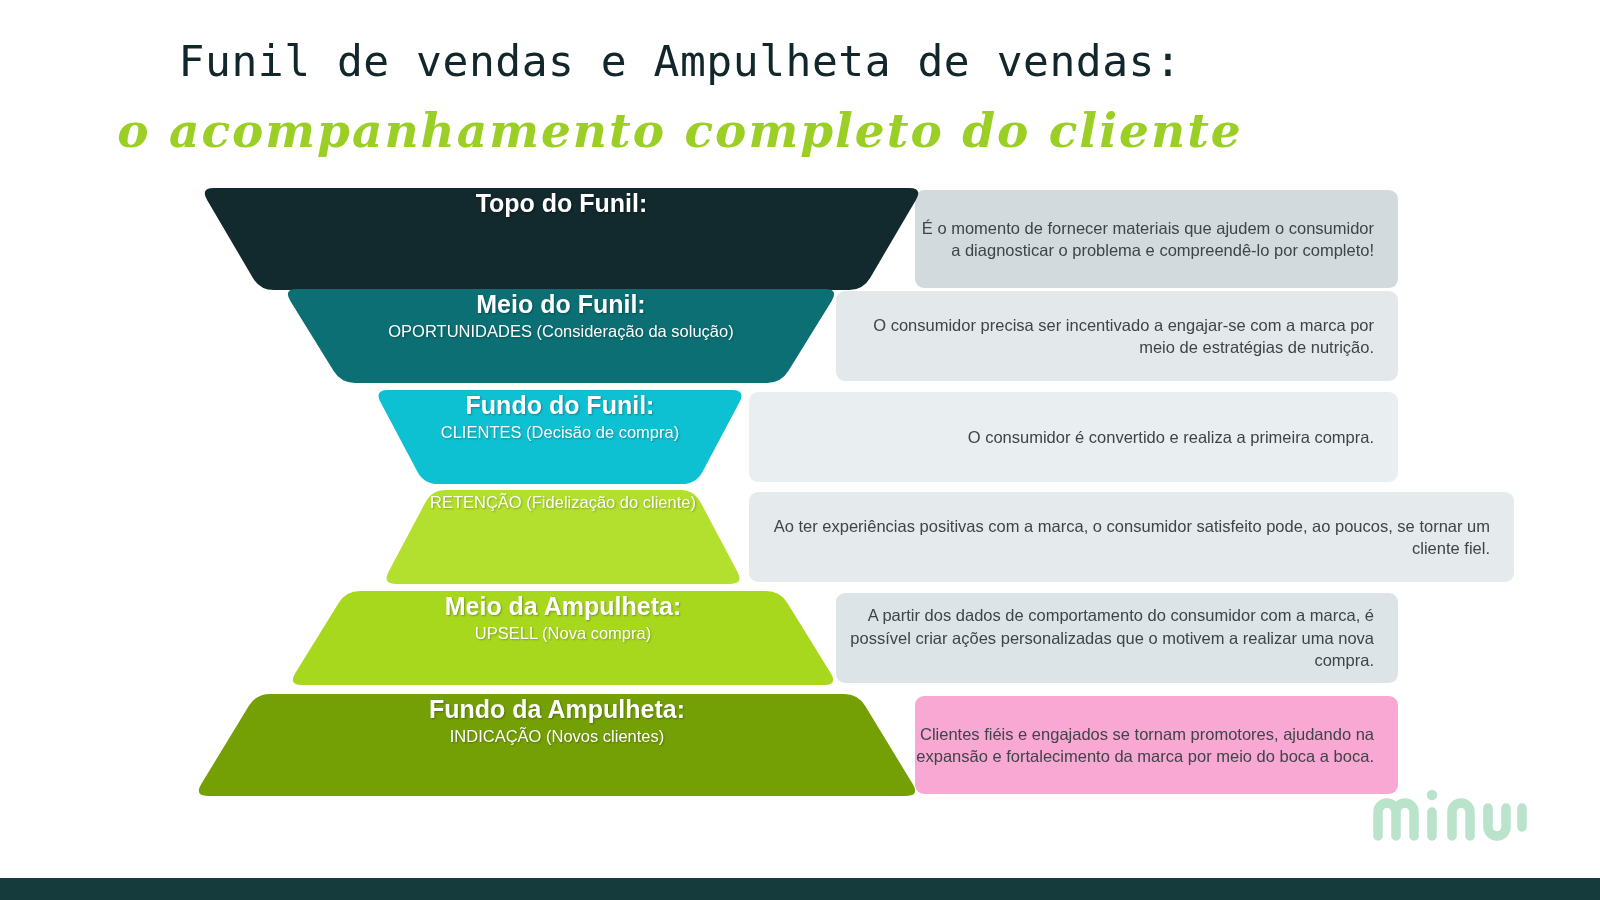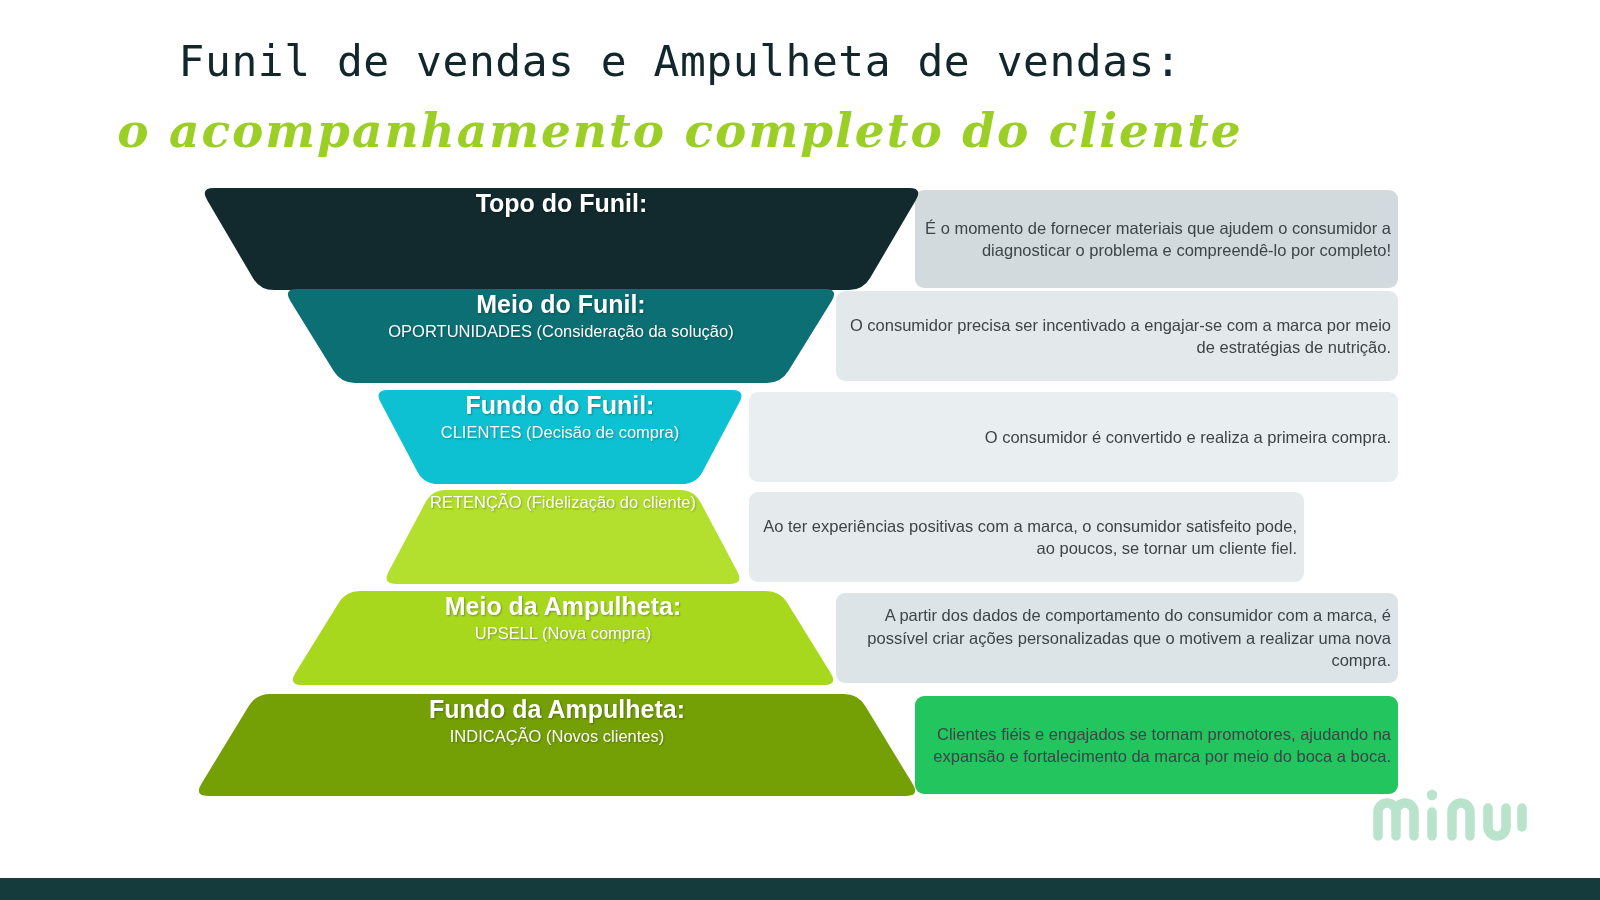--- a/index.html
+++ b/index.html
@@ -68,21 +68,21 @@
     display: flex;
     align-items: center;
     justify-content: flex-end;
   }
   .desc-text {
     display: block;
     text-align: right;
     color: #3e4448;
     font-size: 16.5px;
     line-height: 22.5px;
-    padding-right: 7px;
+    padding-right: 24px;
     font-family: "Liberation Sans", sans-serif;
   }
 
   
   .seg {
     position: absolute;
     display: flex;
     flex-direction: column;
     align-items: center;
     justify-content: flex-start;
@@ -180,21 +180,21 @@
         <svg width="372" height="94" viewBox="0 0 372 94">
           <path d="M6.57,12.36 Q0.00,0.00 14.00,0.00 L358.00,0.00 Q372.00,0.00 365.43,12.36 L328.57,81.64 Q322.00,94.00 308.00,94.00 L64.00,94.00 Q50.00,94.00 43.43,81.64 Z" fill="#0dc0d2"></path>
         </svg>
         <div class="seg-labels">
           <span class="seg-title">Fundo do Funil:</span>
           <span class="seg-sub">CLIENTES (Decisão de compra)</span>
         </div>
       </div>
     </div>
     <div class="row" style="top: 302px; height: 94px;">
-      <div class="desc-panel" style="left: 749px; width: 555px; top: 2px; height: 90px; background: rgb(229, 234, 236);">
+      <div class="desc-panel" style="left: 749px; width: 765px; top: 2px; height: 90px; background: rgb(229, 234, 236);">
         <span class="desc-text">Ao ter experiências positivas com a marca, o consumidor satisfeito pode, ao poucos, se tornar um cliente fiel.</span>
       </div>
       <div class="seg" style="left: 382px; width: 362px; top: 0px; height: 94px;">
         <svg width="362" height="94" viewBox="0 0 362 94">
           <path d="M43.43,12.36 Q50.00,0.00 64.00,0.00 L298.00,0.00 Q312.00,0.00 318.57,12.36 L355.43,81.64 Q362.00,94.00 348.00,94.00 L14.00,94.00 Q0.00,94.00 6.57,81.64 Z" fill="#b3e02e"></path>
         </svg>
         <div class="seg-labels">
           <span class="seg-sub">RETENÇÃO (Fidelização do cliente)</span>
         </div>
       </div>
@@ -207,21 +207,21 @@
         <svg width="550" height="94" viewBox="0 0 550 94">
           <path d="M50.65,11.91 Q58.00,0.00 72.00,0.00 L478.00,0.00 Q492.00,0.00 499.35,11.91 L542.65,82.09 Q550.00,94.00 536.00,94.00 L14.00,94.00 Q0.00,94.00 7.35,82.09 Z" fill="#a8d81e"></path>
         </svg>
         <div class="seg-labels">
           <span class="seg-title">Meio da Ampulheta:</span>
           <span class="seg-sub">UPSELL (Nova compra)</span>
         </div>
       </div>
     </div>
     <div class="row" style="top: 506px; height: 102px;">
-      <div class="desc-panel" style="left: 915px; width: 483px; top: 2px; height: 98px; background: #22c55e;">
+      <div class="desc-panel" style="left: 915px; width: 483px; top: 2px; height: 98px; background: #f9a8d4;">
         <span class="desc-text">Clientes fiéis e engajados se tornam promotores, ajudando na expansão e fortalecimento da marca por meio do boca a boca.</span>
       </div>
       <div class="seg" style="left: 194px; width: 726px; top: 0px; height: 102px;">
         <svg width="726" height="102" viewBox="0 0 726 102">
           <path d="M54.73,11.96 Q62.00,0.00 76.00,0.00 L650.00,0.00 Q664.00,0.00 671.27,11.96 L718.73,90.04 Q726.00,102.00 712.00,102.00 L14.00,102.00 Q0.00,102.00 7.27,90.04 Z" fill="#74a005"></path>
         </svg>
         <div class="seg-labels">
           <span class="seg-title">Fundo da Ampulheta:</span>
           <span class="seg-sub">INDICAÇÃO (Novos clientes)</span>
         </div>

